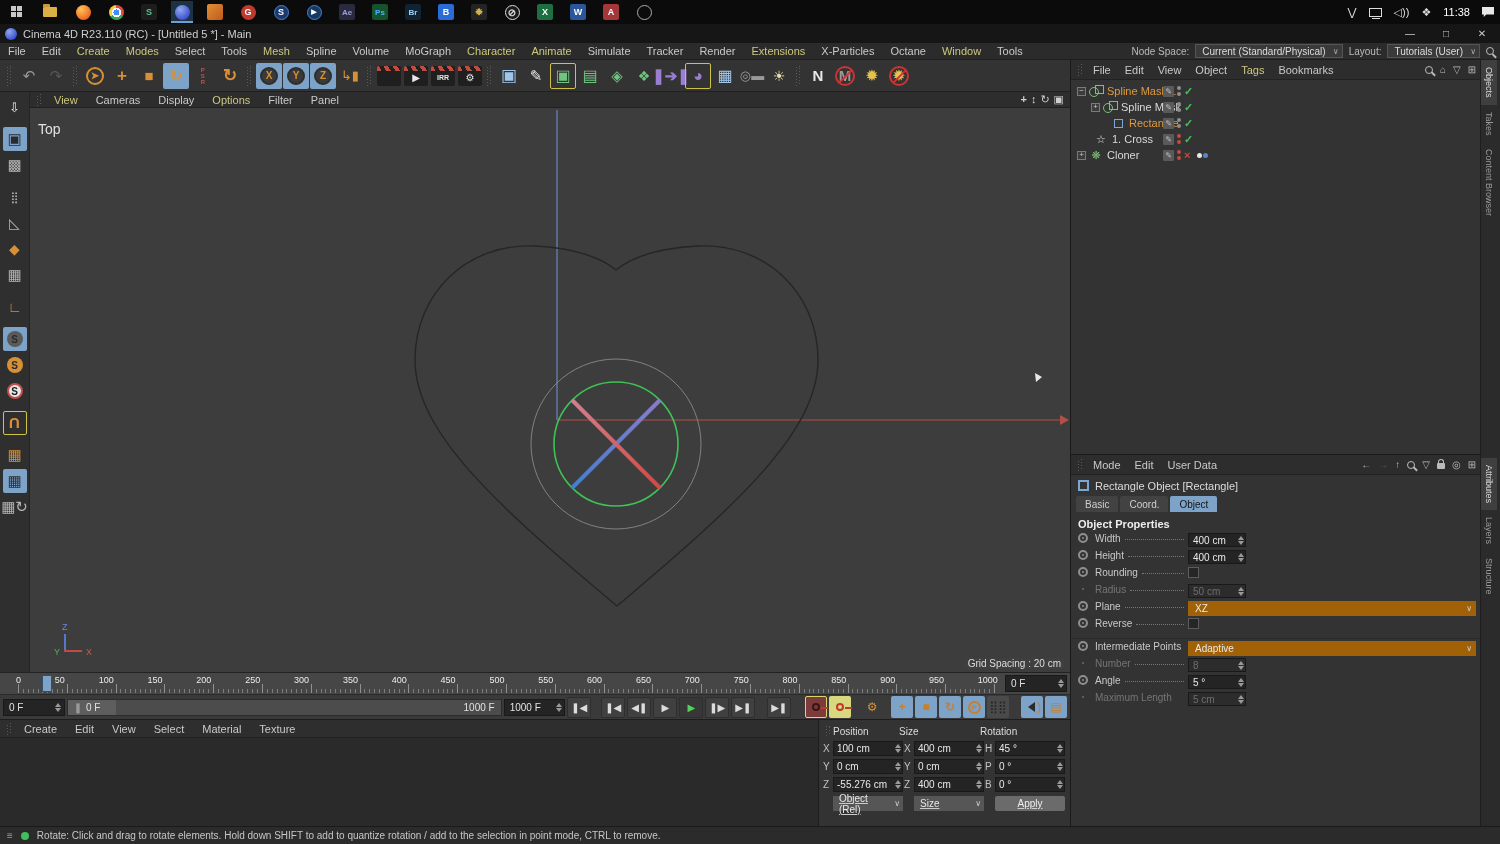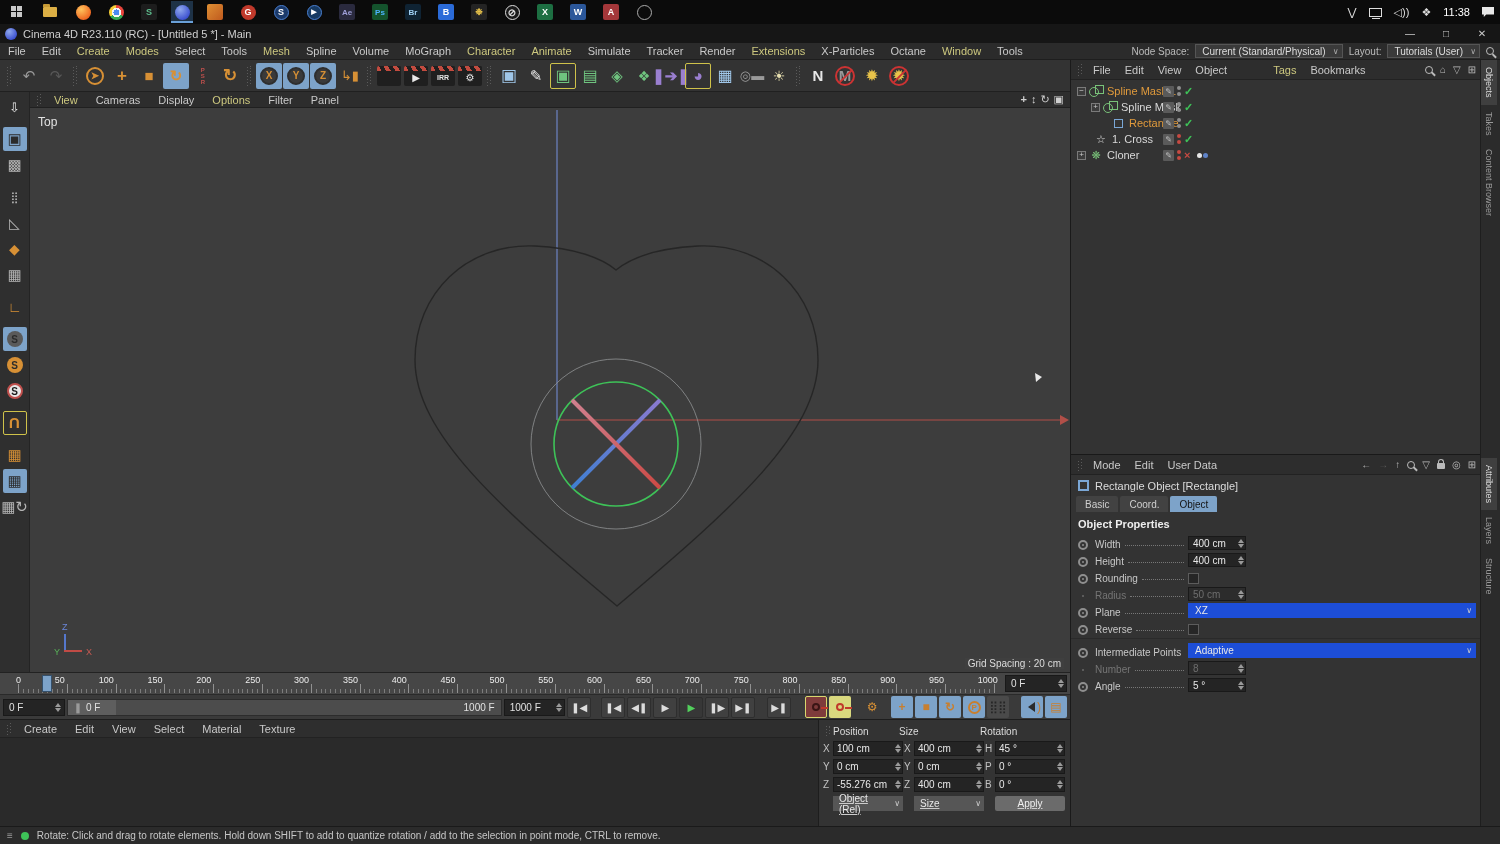--- a/index.html
+++ b/index.html
@@ -75,21 +75,21 @@
   .psep{height:4px;}
 
   
   .main{height:580px;display:flex;}
   .viewport{flex:1;display:flex;flex-direction:column;background:#3d3d3d;}
   .vp-menu{height:18px;background:#2d2d2d;border-bottom:1px solid #202020;display:flex;align-items:center;padding-left:4px;}
   .vp-menu .mi{padding:0 9px;color:#c9c9c9;}
   .vp-menu .mi:nth-child(2),.vp-menu .mi:nth-child(5){color:#cdc87f;}
   .vp-icons{margin-left:auto;display:flex;gap:4px;padding-right:6px;color:#cfcfcf;font-size:11px;}
   .vp-canvas{position:relative;flex:1;background:#3d3d3d;}
-  .vp-label{position:absolute;top:7px;left:8px;font-size:12px;color:#e2e2e2;}
+  .vp-label{position:absolute;top:13px;left:8px;font-size:14px;color:#e2e2e2;}
   .grid-spacing{position:absolute;right:6px;bottom:3px;font-size:10px;color:#dcdcdc;background:#3f3f3f;padding:0 3px;}
   .gizmo{position:absolute;left:24px;bottom:12px;width:46px;height:36px;font-size:9px;}
   .gz-v{position:absolute;left:10px;bottom:8px;width:2px;height:18px;background:#5577cc;}
   .gz-h{position:absolute;left:10px;bottom:8px;width:18px;height:2px;background:#c04b45;}
   .gz-z{position:absolute;left:8px;top:-2px;color:#6a86d8;}
   .gz-x{position:absolute;left:32px;bottom:3px;color:#c75a52;}
   .gz-y{position:absolute;left:0;bottom:3px;color:#58b058;}
 
   
   .ruler{height:22px;background:#464646;border-top:1px solid #222;position:relative;}
@@ -138,21 +138,21 @@
   .panels{width:410px;display:flex;flex-direction:column;background:#333;}
   .strip{width:20px;background:#2b2b2b;border-left:1px solid #1e1e1e;position:relative;font-size:9px;color:#9a9a9a;}
   .vtab{writing-mode:vertical-rl;padding:7px 3px;display:block;}
   .vtab.act{background:#3f3f3f;color:#ddd;}
   .strip .grp2{position:absolute;top:398px;left:0;right:0;}
 
   
   .om{height:395px;border-bottom:1px solid #191919;display:flex;flex-direction:column;}
   .pm-menu{height:20px;background:#2d2d2d;border-bottom:1px solid #222;display:flex;align-items:center;padding:0 4px;}
   .pm-menu .mi{padding:0 7px;color:#c9c9c9;}
-  .om .pm-menu .mi:nth-child(6){color:#cdc87f;margin-left:32px;}
+  .om .pm-menu .mi:nth-child(6){color:#cdc87f;}
   .pm-icons{margin-left:auto;display:flex;align-items:center;gap:7px;color:#bbb;font-size:10px;}
   .mag{position:relative;width:8px;height:8px;border:1.5px solid #bbb;border-radius:50%;display:inline-block;}
   .mag::after{content:"";position:absolute;width:5px;height:1.5px;background:#bbb;transform:rotate(45deg);right:-4px;bottom:-2px;}
   .lck{width:8px;height:6px;background:#bbb;border-radius:1px;position:relative;display:inline-block;margin-top:3px;}
   .lck::before{content:"";position:absolute;top:-4px;left:1px;width:4px;height:4px;border:1.5px solid #bbb;border-bottom:none;border-radius:3px 3px 0 0;}
   .om-tree{flex:1;position:relative;padding-top:3px;}
   .om-row{height:16px;display:flex;align-items:center;position:relative;}
   .om-row .nm{margin-left:4px;color:#d8d8d8;}
   .om-row .nm.orange{color:#e09a3c;}
   .exp{width:9px;height:9px;border:1px solid #7a7a7a;background:#3c3c3c;display:flex;align-items:center;justify-content:center;font-size:8px;color:#ccc;line-height:1;flex:0 0 auto;}
@@ -173,33 +173,33 @@
   .tagball i+i{background:#5f83c8;align-self:flex-end;}
 
   
   .am{flex:1;display:flex;flex-direction:column;background:#333;}
   .am-title{height:21px;display:flex;align-items:center;gap:6px;padding:0 7px;color:#dcdcdc;}
   .am-title .sq{width:11px;height:11px;border:2px solid #7aa7d6;}
   .am-tabs{display:flex;gap:2px;padding:0 5px;height:16px;}
   .atab{padding:0 9px;background:#424242;color:#cfcfcf;display:flex;align-items:center;font-size:10px;border-radius:2px 2px 0 0;}
   .atab.act{background:#7da3c9;color:#141414;}
   .am-sec{font-weight:bold;color:#eee;padding:6px 7px 3px 7px;}
-  .am-row{height:17px;display:flex;align-items:flex-end;padding-left:7px;font-size:10px;color:#c8c8c8;}
+  .am-row{height:17px;display:flex;align-items:flex-start;padding-left:7px;font-size:10px;color:#c8c8c8;}
   .am-row.dis{color:#757575;}
   .am-row.septop{border-top:1px solid #2a2a2a;margin-top:3px;padding-top:2px;height:20px;}
   .adot{width:10px;height:10px;border:2px solid #8f8f8f;border-radius:50%;margin-right:7px;position:relative;flex:0 0 auto;}
   .adot::after{content:"";position:absolute;left:2px;top:2px;width:2px;height:2px;border-radius:50%;background:#8f8f8f;}
   .adot.off{border-color:transparent;}
   .adot.off::after{background:#6a6a6a;}
   .albl{width:93px;display:flex;align-items:baseline;overflow:hidden;white-space:nowrap;flex:0 0 auto;}
   .leader{flex:1;margin:0 4px;border-bottom:1px dotted #777;transform:translateY(-2px);}
   .ainp{width:58px;display:flex;align-items:center;background:#242424;border:1px solid #191919;height:14px;padding-left:4px;color:#e8e8e8;}
   .am-row.dis .ainp{color:#6e6e6e;background:#2c2c2c;}
   .ainp .arrs{margin-left:auto;width:9px;display:flex;flex-direction:column;gap:1px;align-items:center;}
-  .add{flex:1;margin-right:4px;height:15px;background:#1d4ed8;display:flex;align-items:center;padding:0 16px 0 7px;color:#e8e8e8;position:relative;}
+  .add{flex:1;margin-right:4px;height:15px;background:#a16207;display:flex;align-items:center;padding:0 16px 0 7px;color:#e8e8e8;position:relative;}
   .add::after{content:"\2228";position:absolute;right:4px;font-size:8px;color:#ccc;}
   .achk{width:11px;height:11px;background:#262626;border:1px solid #5c5c5c;}
 
   
   .statusbar{height:18px;background:#2b2b2b;border-top:1px solid #1a1a1a;display:flex;align-items:center;gap:8px;padding:0 7px;font-size:10px;color:#c6c6c6;}
   .sdot{width:8px;height:8px;border-radius:50%;background:#3ec258;}
 </style>
 </head>
 <body>
 
@@ -906,20 +906,33 @@
                 <span class="leader"></span>
               </span>
             <span class="ainp">
                 <span>5 °</span>
                 <span class="arrs">
                   <i class="arr-up"></i>
                   <i class="arr-dn"></i>
                 </span>
               </span>
           </div>
+          <div class="am-row dis">
+            <span class="adot off"></span>
+            <span class="albl">
+                <span>Maximum Length</span>
+              </span>
+            <span class="ainp">
+                <span>5 cm</span>
+                <span class="arrs">
+                  <i class="arr-up"></i>
+                  <i class="arr-dn"></i>
+                </span>
+              </span>
+          </div>
         </div>
       </div>
 
       <div class="strip">
         <span class="vtab act">Objects</span>
         <span class="vtab">Takes</span>
         <span class="vtab">Content Browser</span>
         <span class="grp2">
           <span class="vtab act">Attributes</span>
           <span class="vtab">Layers</span>

